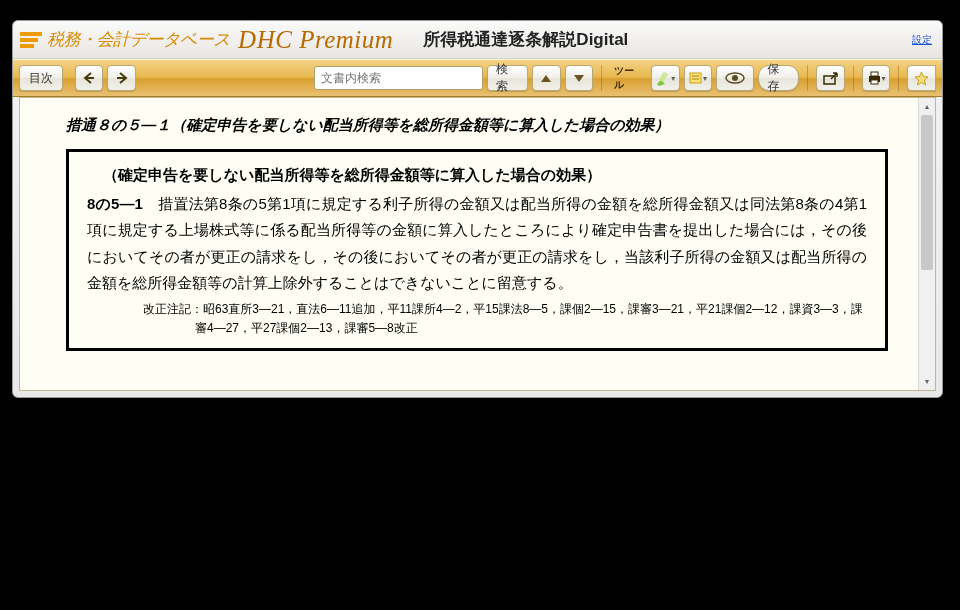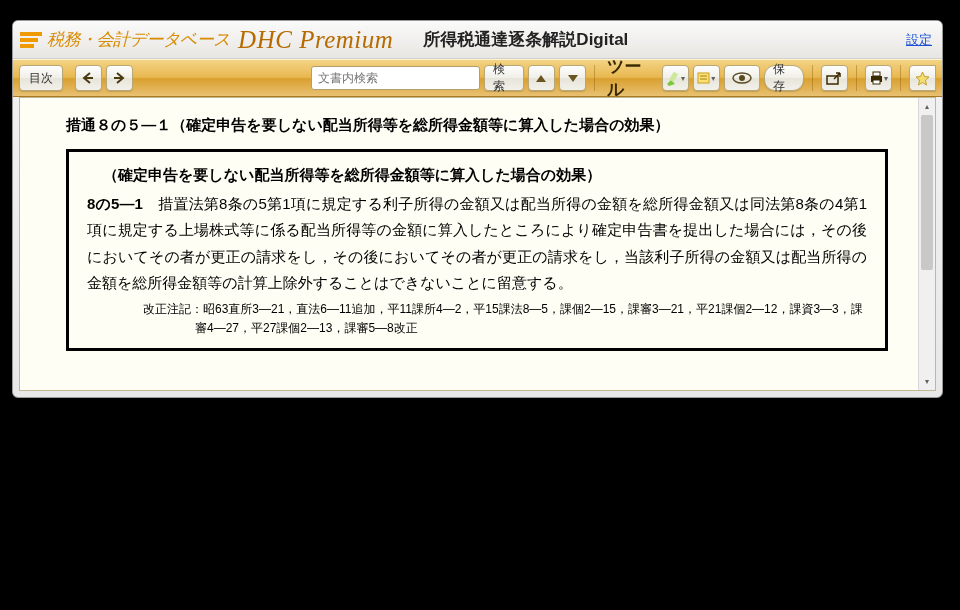--- a/index.html
+++ b/index.html
@@ -56,21 +56,21 @@
   .page-title {
     font-size: 17px;
     font-weight: bold;
     color: #222;
     flex: 0 0 auto;
   }
   .spacer { flex: 1; }
   .settings-link {
     color: #1a4fd6;
     text-decoration: underline;
-    font-size: 13px;
+    font-size: 10px;
     cursor: pointer;
   }
 
   .toolbar {
     height: 38px;
     background: linear-gradient(#f3d385, #e8b850 48%, #d9a030 52%, #e9c172);
     border-top: 1px solid #fff3d0;
     border-bottom: 1px solid #a87a20;
     display: flex;
     align-items: center;
@@ -97,21 +97,21 @@
     width: 170px;
     height: 24px;
     border: 1px solid #b0a070;
     border-radius: 3px;
     padding: 0 6px;
     font-size: 12px;
     color: #888;
     background: #fff;
   }
   .tool-text {
-    font-size: 17px;
+    font-size: 10px;
     color: #3a2a00;
     font-weight: bold;
     padding: 0 4px;
   }
   .sep {
     width: 1px;
     height: 26px;
     background: rgba(120,80,0,0.35);
     margin: 0 4px;
   }
@@ -141,20 +141,21 @@
   }
   .heading1 {
     font-size: 15px;
     font-weight: bold;
     margin-bottom: 14px;
   }
   .heading2 {
     font-size: 15px;
     font-weight: bold;
     margin-bottom: 14px;
+    font-style: italic;
   }
   .boxed {
     border: 3px solid #000;
     padding: 14px 18px 10px 18px;
     margin-top: 4px;
   }
   .box-title {
     font-size: 15px;
     font-weight: bold;
     margin-left: 16px;

